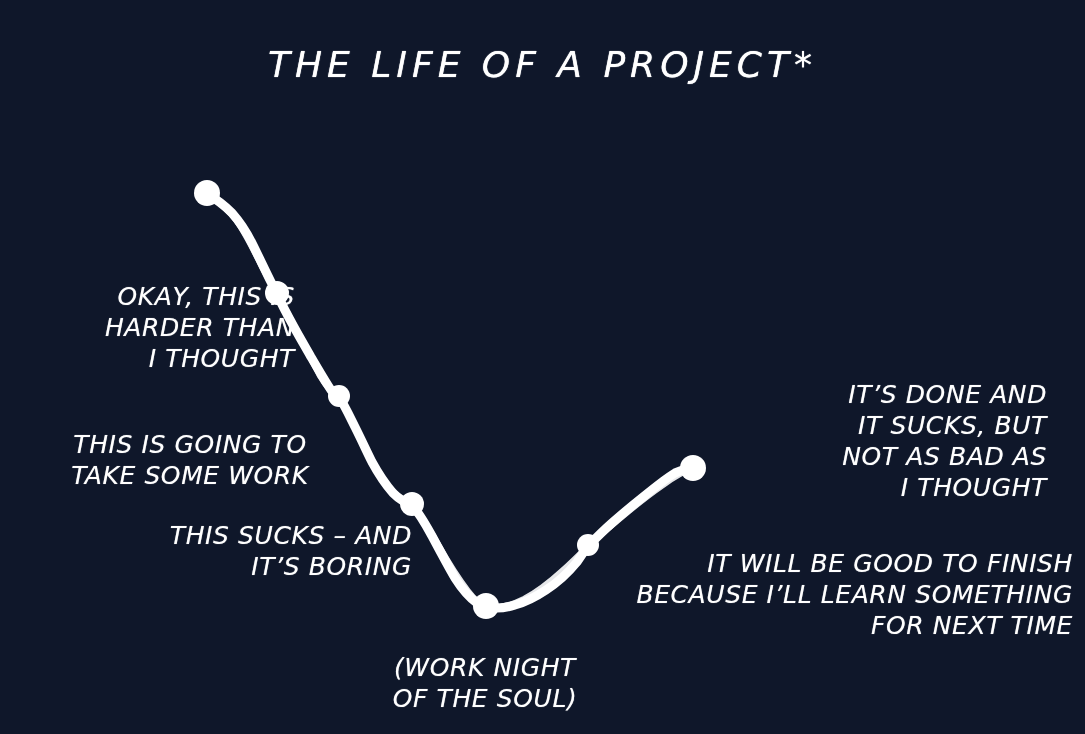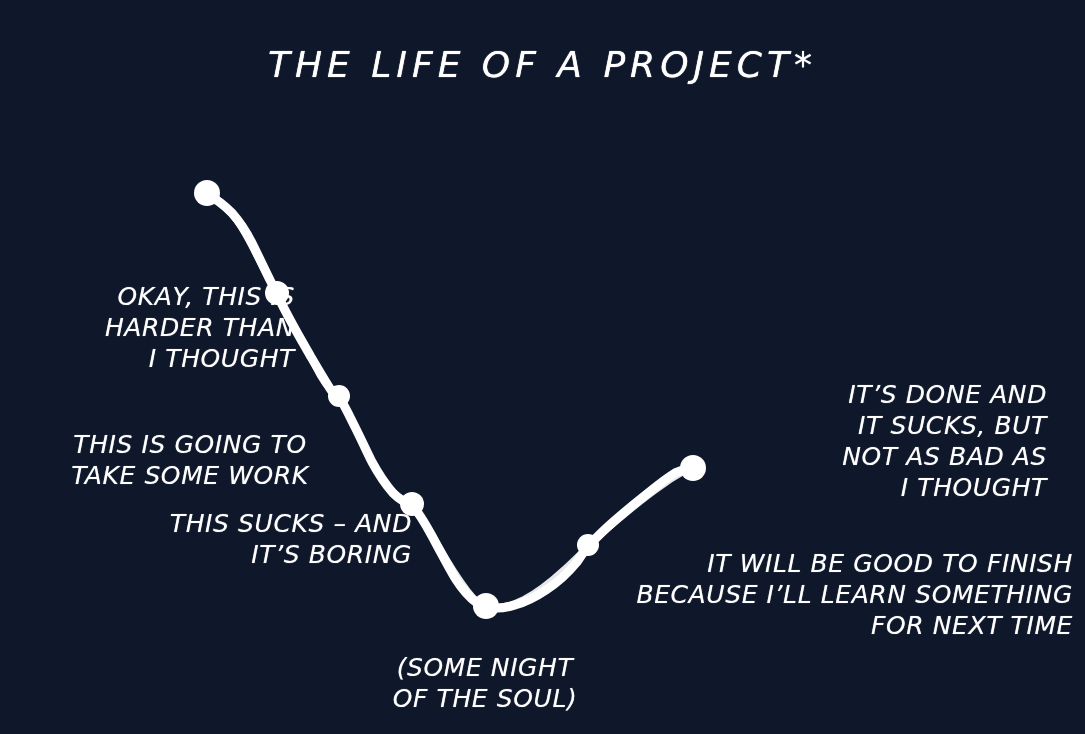--- a/index.html
+++ b/index.html
@@ -56,21 +56,21 @@
     white-space: pre-line;
     text-shadow: 0 0 1px rgba(255,255,255,0.55);
   }
   .ann-right  { text-align: right; }
   .ann-left   { text-align: right; }
   .ann-center { text-align: center; margin-top: 16px; }
 
   #ann-0 { left: 0px;   top: 163px; width: 196px; }
   #ann-1 { left: 0px;   top: 281px; width: 263px; margin-left: 32px; }
   #ann-2 { left: 40px;  top: 413px; width: 300px; }
-  #ann-3 { left: 90px;  top: 508px; width: 322px; }
+  #ann-3 { left: 90px;  top: 520px; width: 322px; }
   #ann-4 { left: 345px; top: 636px; width: 280px; }
   #ann-5 { left: 613px; top: 548px; width: 460px; }
   #ann-6 { left: 737px; top: 379px; width: 310px; }
 </style>
 </head>
 <body>
 
 <div id="stage">
 
   <div id="chart-title">THE LIFE OF A PROJECT*</div>
@@ -132,21 +132,21 @@
     <circle cx="693" cy="468" r="13" fill="#ffffff"></circle>
   </svg>
 
   <div class="annotation ann-right" id="ann-1">OKAY, THIS IS
 HARDER THAN
 I THOUGHT</div>
   <div class="annotation ann-center" id="ann-2">THIS IS GOING TO
 TAKE SOME WORK</div>
   <div class="annotation ann-right" id="ann-3">THIS SUCKS – AND
 IT’S BORING</div>
-  <div class="annotation ann-center" id="ann-4">(SOME NIGHT
+  <div class="annotation ann-center" id="ann-4">(WORK NIGHT
 OF THE SOUL)</div>
   <div class="annotation ann-left" id="ann-5">IT WILL BE GOOD TO FINISH
 BECAUSE I’LL LEARN SOMETHING
 FOR NEXT TIME</div>
   <div class="annotation ann-left" id="ann-6">IT’S DONE AND
 IT SUCKS, BUT
 NOT AS BAD AS
 I THOUGHT</div>
 
 </div>

